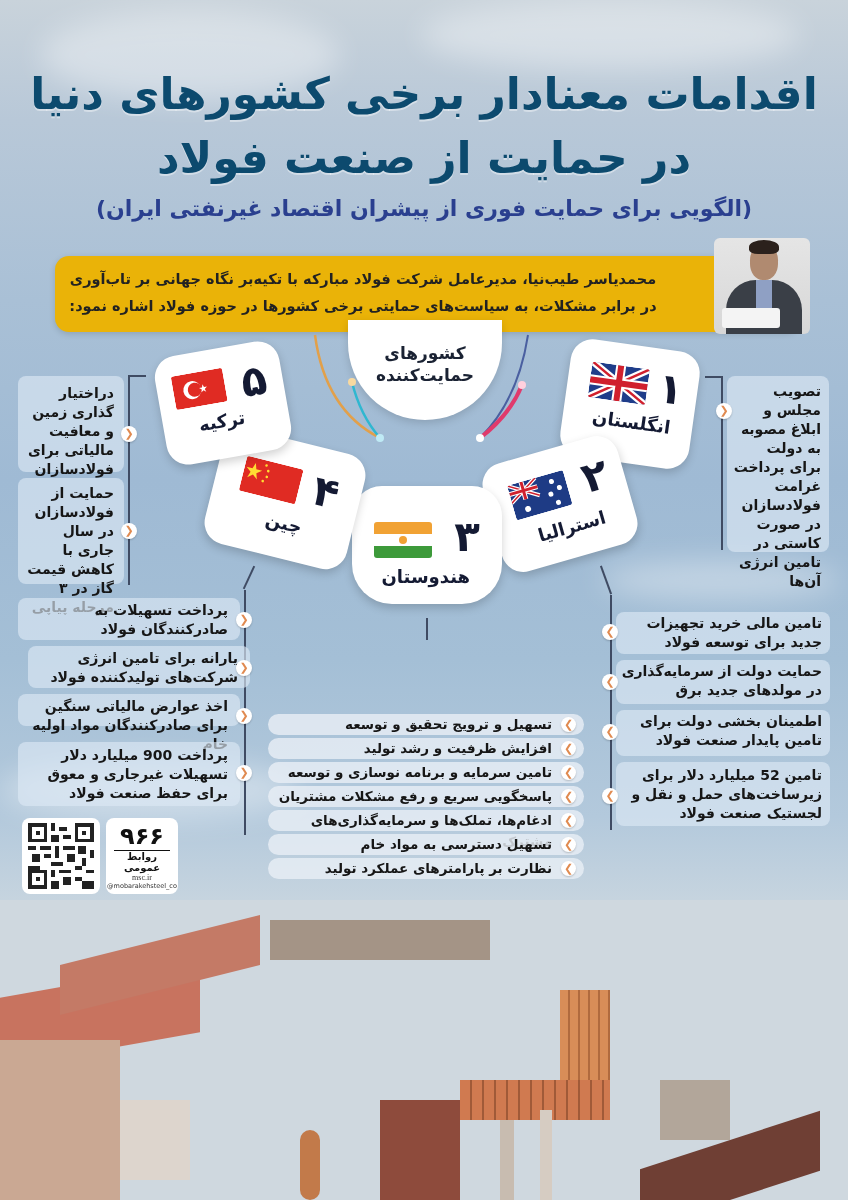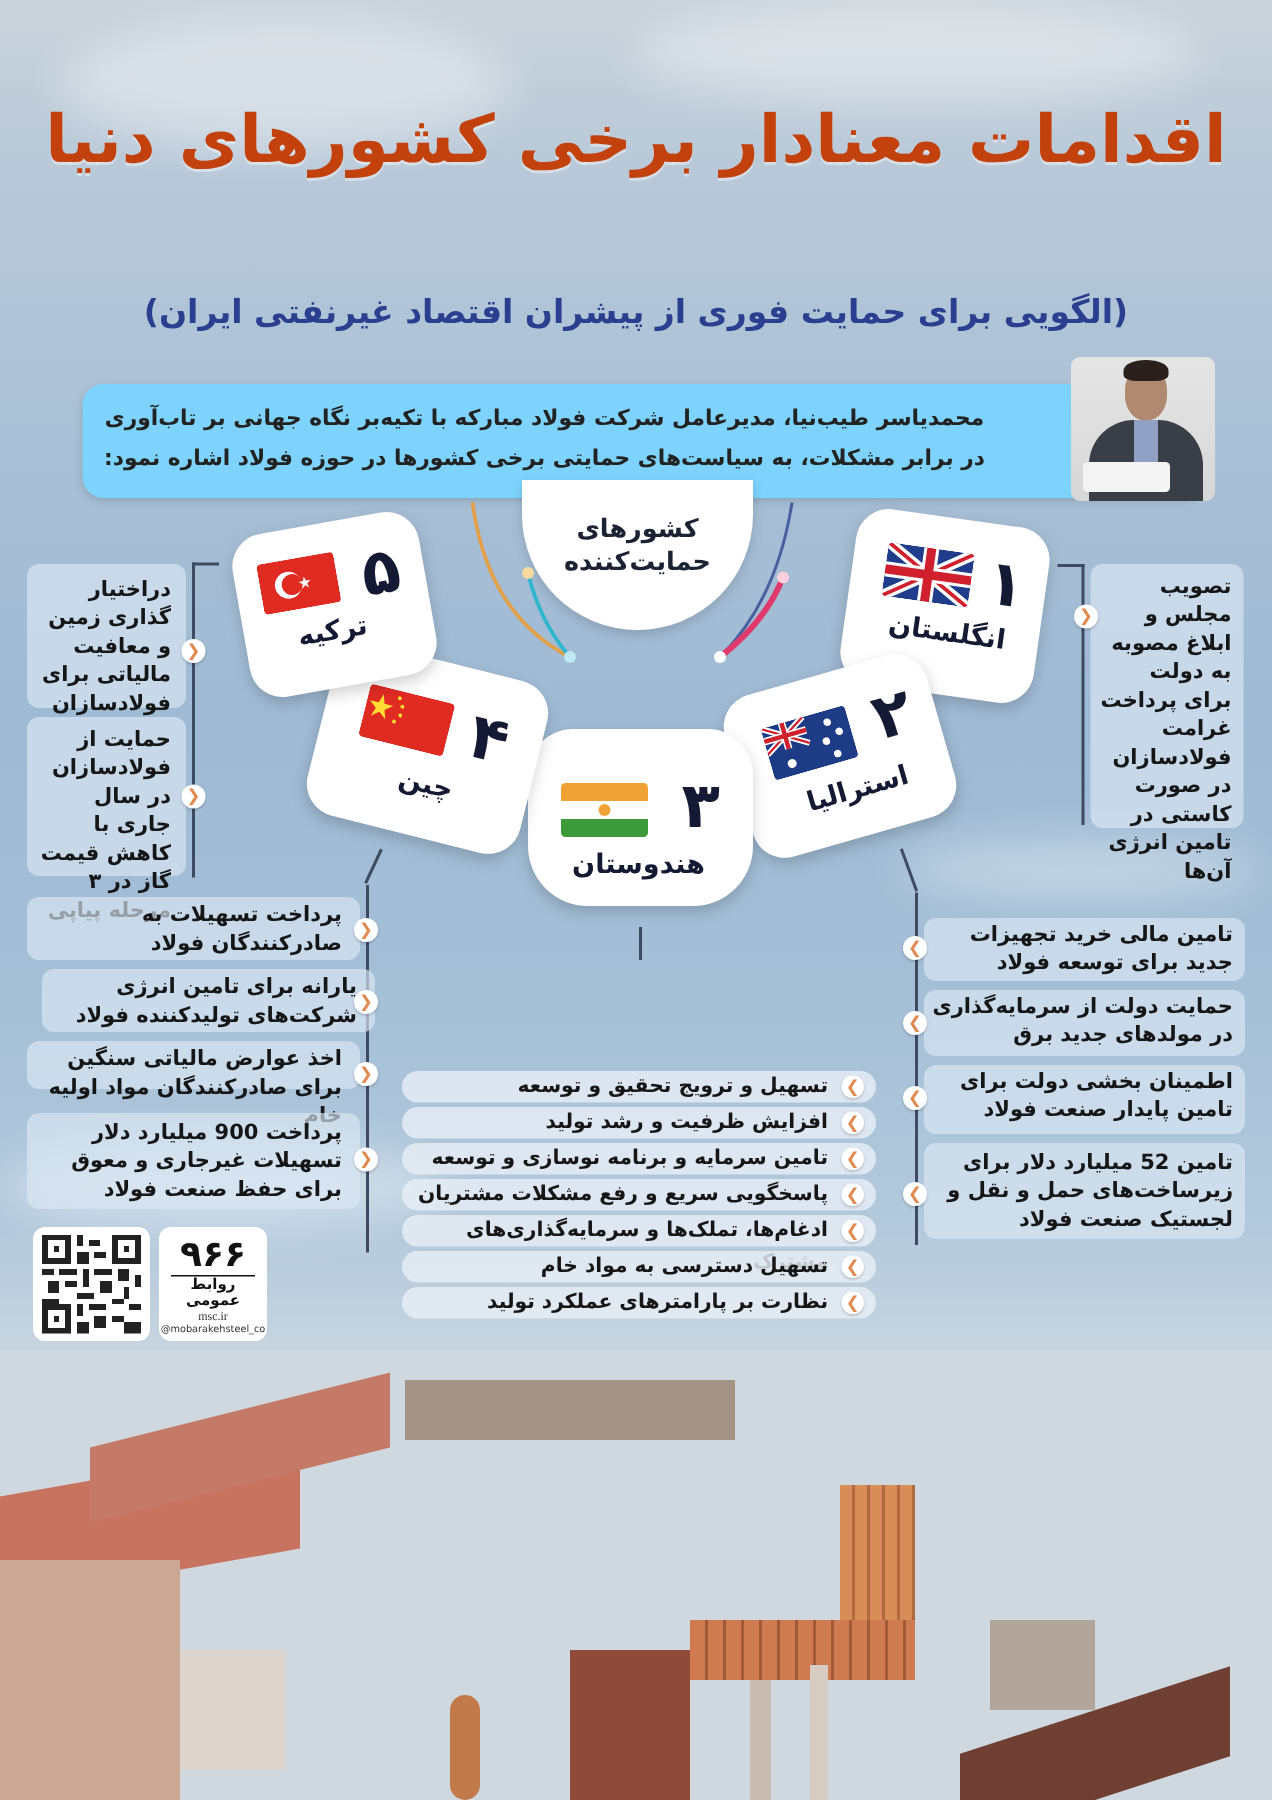--- a/index.html
+++ b/index.html
@@ -17,33 +17,33 @@
     position: absolute; left: 0; top: 900px; width: 848px; height: 300px;
     background:
       radial-gradient(ellipse 1100px 420px at 424px 560px, transparent 58%, #cfd8df 60%),
       linear-gradient(180deg, #b7aa9d 0%, #9c8878 25%, #8a7566 55%, #705e52 100%);
     overflow: hidden;
   }
   .fb { position: absolute; }
 
   .title {
     position: absolute; left: 20px; right: 20px; top: 62px;
-    text-align: center; color: #c2410c; font-weight: bold;
+    text-align: center; color: #0c4a6e; font-weight: bold;
     font-size: 44px; line-height: 64px;
     text-shadow: 0 2px 0 rgba(255,255,255,0.4);
   }
   .subtitle {
     position: absolute; left: 20px; right: 20px; top: 196px;
     text-align: center; color: #2a3f8f; font-weight: bold;
     font-size: 22px;
   }
 
   .intro {
     position: absolute; left: 55px; top: 256px; width: 745px; height: 76px;
-    background: #7dd3fc; border-radius: 14px;
+    background: #eab308; border-radius: 14px;
     box-shadow: 0 2px 6px rgba(0,0,0,0.15);
   }
   .intro-text {
     position: absolute; right: 142px; top: 10px; width: 590px;
     font-size: 14.5px; line-height: 27px; font-weight: bold; color: #222;
     text-align: center;
   }
   .portrait {
     position: absolute; right: 38px; top: 238px; width: 96px; height: 96px;
     border-radius: 6px; overflow: hidden;
@@ -99,20 +99,21 @@
 </head>
 <body>
 
 <div class="cloud" style="left:40px;top:10px;width:300px;height:90px;"></div>
 <div class="cloud" style="left:420px;top:0px;width:380px;height:70px;"></div>
 <div class="cloud" style="left:600px;top:560px;width:240px;height:40px;"></div>
 <div class="cloud" style="left:0px;top:760px;width:300px;height:60px;"></div>
 
 <div class="title">
   <div>اقدامات معنادار برخی کشورهای دنیا</div>
+  <div>در حمایت از صنعت فولاد</div>
 </div>
 <div class="subtitle">(الگویی برای حمایت فوری از پیشران اقتصاد غیرنفتی ایران)</div>
 
 <div class="intro">
   <div class="intro-text">محمدیاسر طیب‌نیا، مدیرعامل شرکت فولاد مبارکه با تکیه‌بر نگاه جهانی بر تاب‌آوری در برابر مشکلات، به سیاست‌های حمایتی برخی کشورها در حوزه فولاد اشاره نمود:</div>
 </div>
 <div class="portrait">
   <div class="body"></div>
     <div class="shirt"></div>
     <div class="head"></div>

